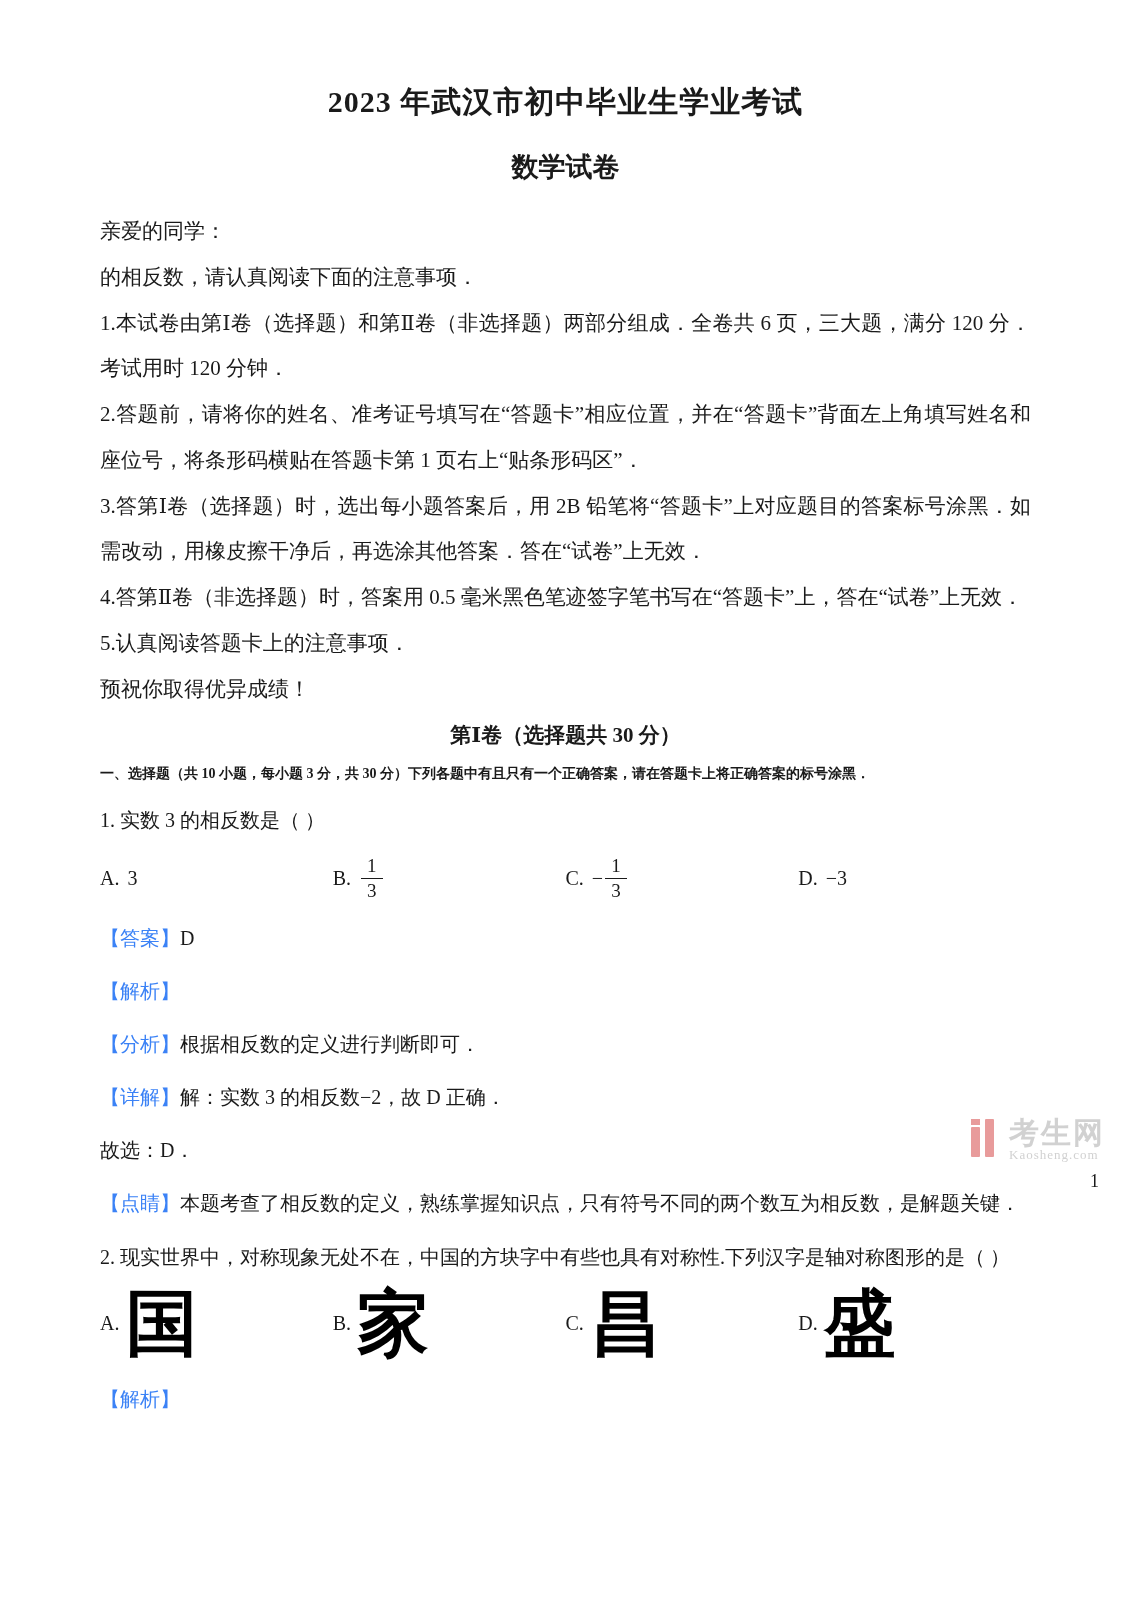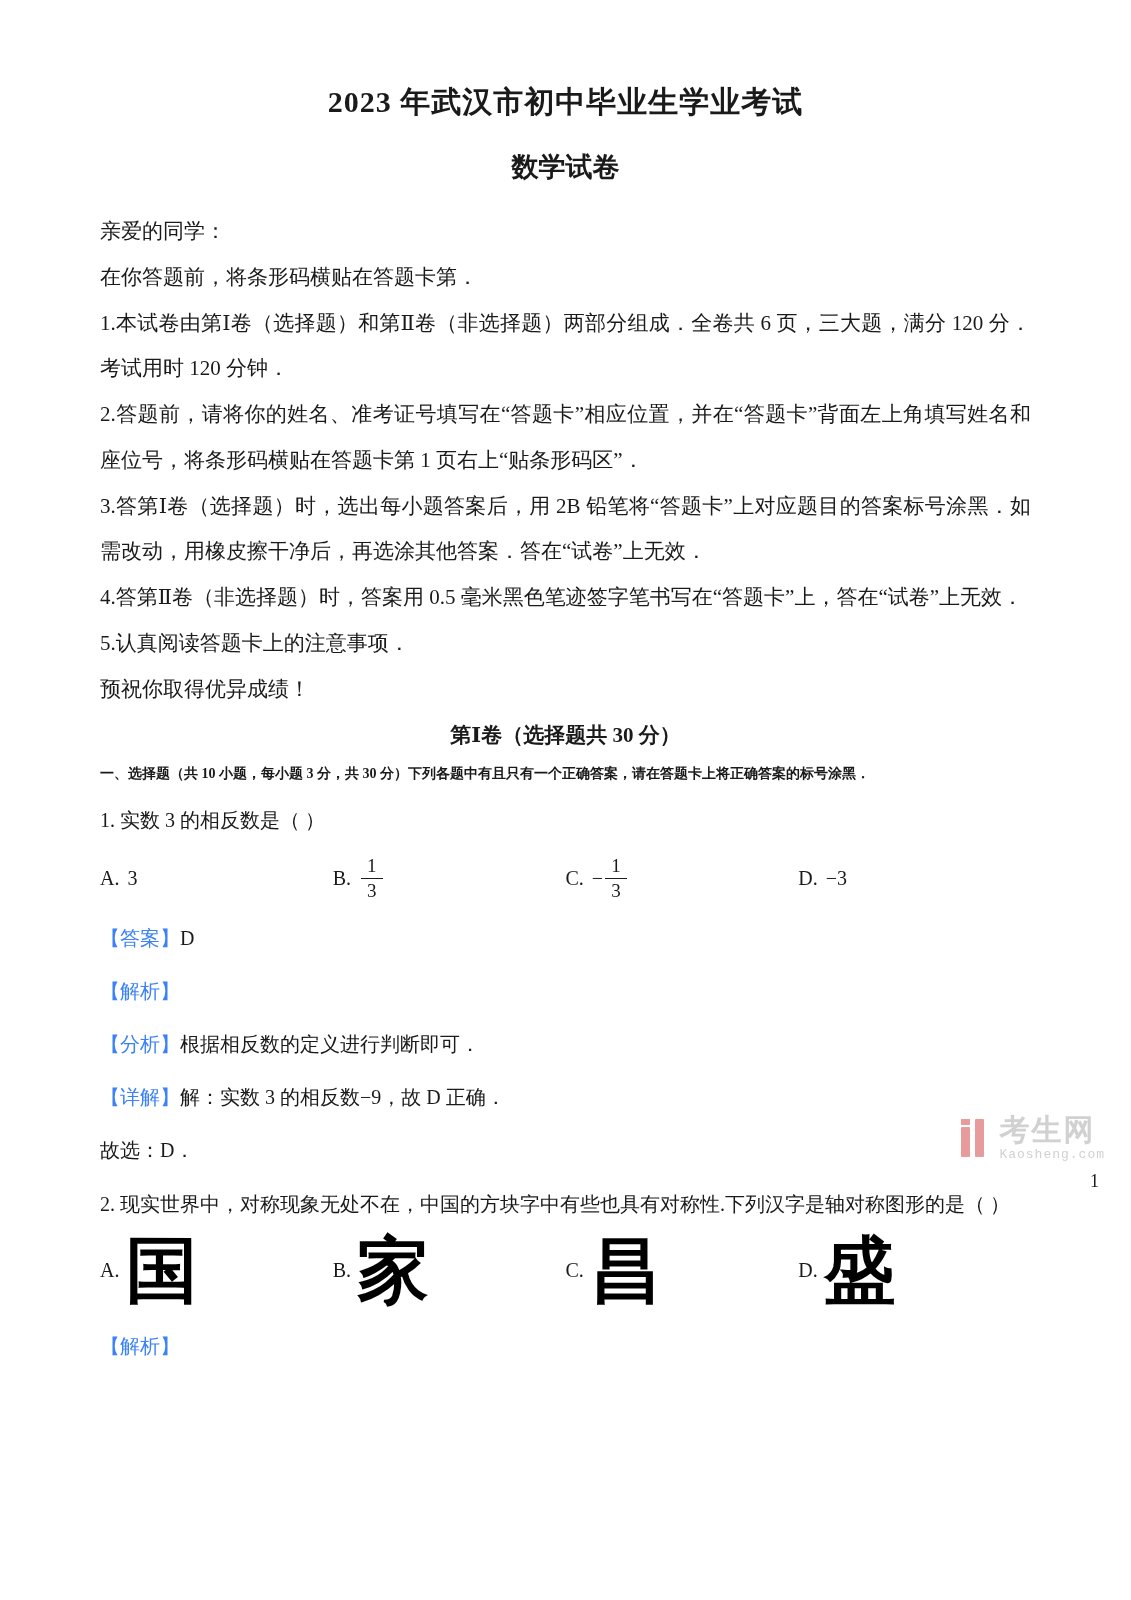--- a/index.html
+++ b/index.html
@@ -111,21 +111,21 @@
     position:absolute;
     width:9px;background:#e48a8a;border-radius:1px;
   }
   .wm-logo .bar1{left:4px;top:8px;height:30px;}
   .wm-logo .bar2{left:18px;top:0;height:38px;}
   .wm-logo .tick{
     position:absolute;left:4px;top:0;width:9px;height:6px;background:#e48a8a;
   }
   .wm-text{
     color:#c9c9c9;
-    font-family:Liberation Mono, monospace;
+    font-family:Liberation Serif, serif;
     line-height:1.05;
   }
   .wm-main{font-size:30px;font-weight:bold;letter-spacing:2px;}
   .wm-sub{font-size:13px;letter-spacing:1px;}
   .page-number{
     position:absolute;
     right:32px;
     bottom:12px;
     font-size:18px;
     color:#1a1a1a;
@@ -133,21 +133,21 @@
 </style>
 </head>
 <body>
 
 <div class="page">
 
   <h1 class="title">2023 年武汉市初中毕业生学业考试</h1>
   <h2 class="subtitle">数学试卷</h2>
 
   <p class="para">亲爱的同学：</p>
-  <p class="para">在你答题前，将条形码横贴在答题卡第．</p>
+  <p class="para">的相反数，请认真阅读下面的注意事项．</p>
   <p class="para">1.本试卷由第Ⅰ卷（选择题）和第Ⅱ卷（非选择题）两部分组成．全卷共 6 页，三大题，满分 120 分．考试用时 120 分钟．</p>
   <p class="para">2.答题前，请将你的姓名、准考证号填写在“答题卡”相应位置，并在“答题卡”背面左上角填写姓名和座位号，将条形码横贴在答题卡第 1 页右上“贴条形码区”．</p>
   <p class="para">3.答第Ⅰ卷（选择题）时，选出每小题答案后，用 2B 铅笔将“答题卡”上对应题目的答案标号涂黑．如需改动，用橡皮擦干净后，再选涂其他答案．答在“试卷”上无效．</p>
   <p class="para">4.答第Ⅱ卷（非选择题）时，答案用 0.5 毫米黑色笔迹签字笔书写在“答题卡”上，答在“试卷”上无效．</p>
   <p class="para">5.认真阅读答题卡上的注意事项．</p>
   <p class="para">预祝你取得优异成绩！</p>
 
   <p class="part-header">第Ⅰ卷（选择题共 30 分）</p>
   <p class="section-intro">一、选择题（共 10 小题，每小题 3 分，共 30 分）下列各题中有且只有一个正确答案，请在答题卡上将正确答案的标号涂黑．</p>
 
@@ -183,23 +183,26 @@
     <p class="ans-line">
       <span class="teal">【答案】</span><span>D</span>
     </p>
     <p class="ans-line">
       <span class="teal">【解析】</span>
     </p>
     <p class="ans-line">
       <span class="teal">【分析】</span><span>根据相反数的定义进行判断即可．</span>
     </p>
     <p class="ans-line">
-      <span class="teal">【详解】</span><span>解：实数 3 的相反数−9，故 D 正确．</span>
+      <span class="teal">【详解】</span><span>解：实数 3 的相反数−2，故 D 正确．</span>
     </p>
     <p class="ans-line">故选：D．</p>
+    <p class="ans-line">
+      <span class="teal">【点睛】</span><span>本题考查了相反数的定义，熟练掌握知识点，只有符号不同的两个数互为相反数，是解题关键．</span>
+    </p>
   </div>
 
   <div class="qblock">
     <p class="qstem">2.  现实世界中，对称现象无处不在，中国的方块字中有些也具有对称性.下列汉字是轴对称图形的是（      ）</p>
 
     <div class="char-row">
       <div class="opt">
         <span class="lbl">A.</span>
         <span class="bigchar">国</span>
       </div>

